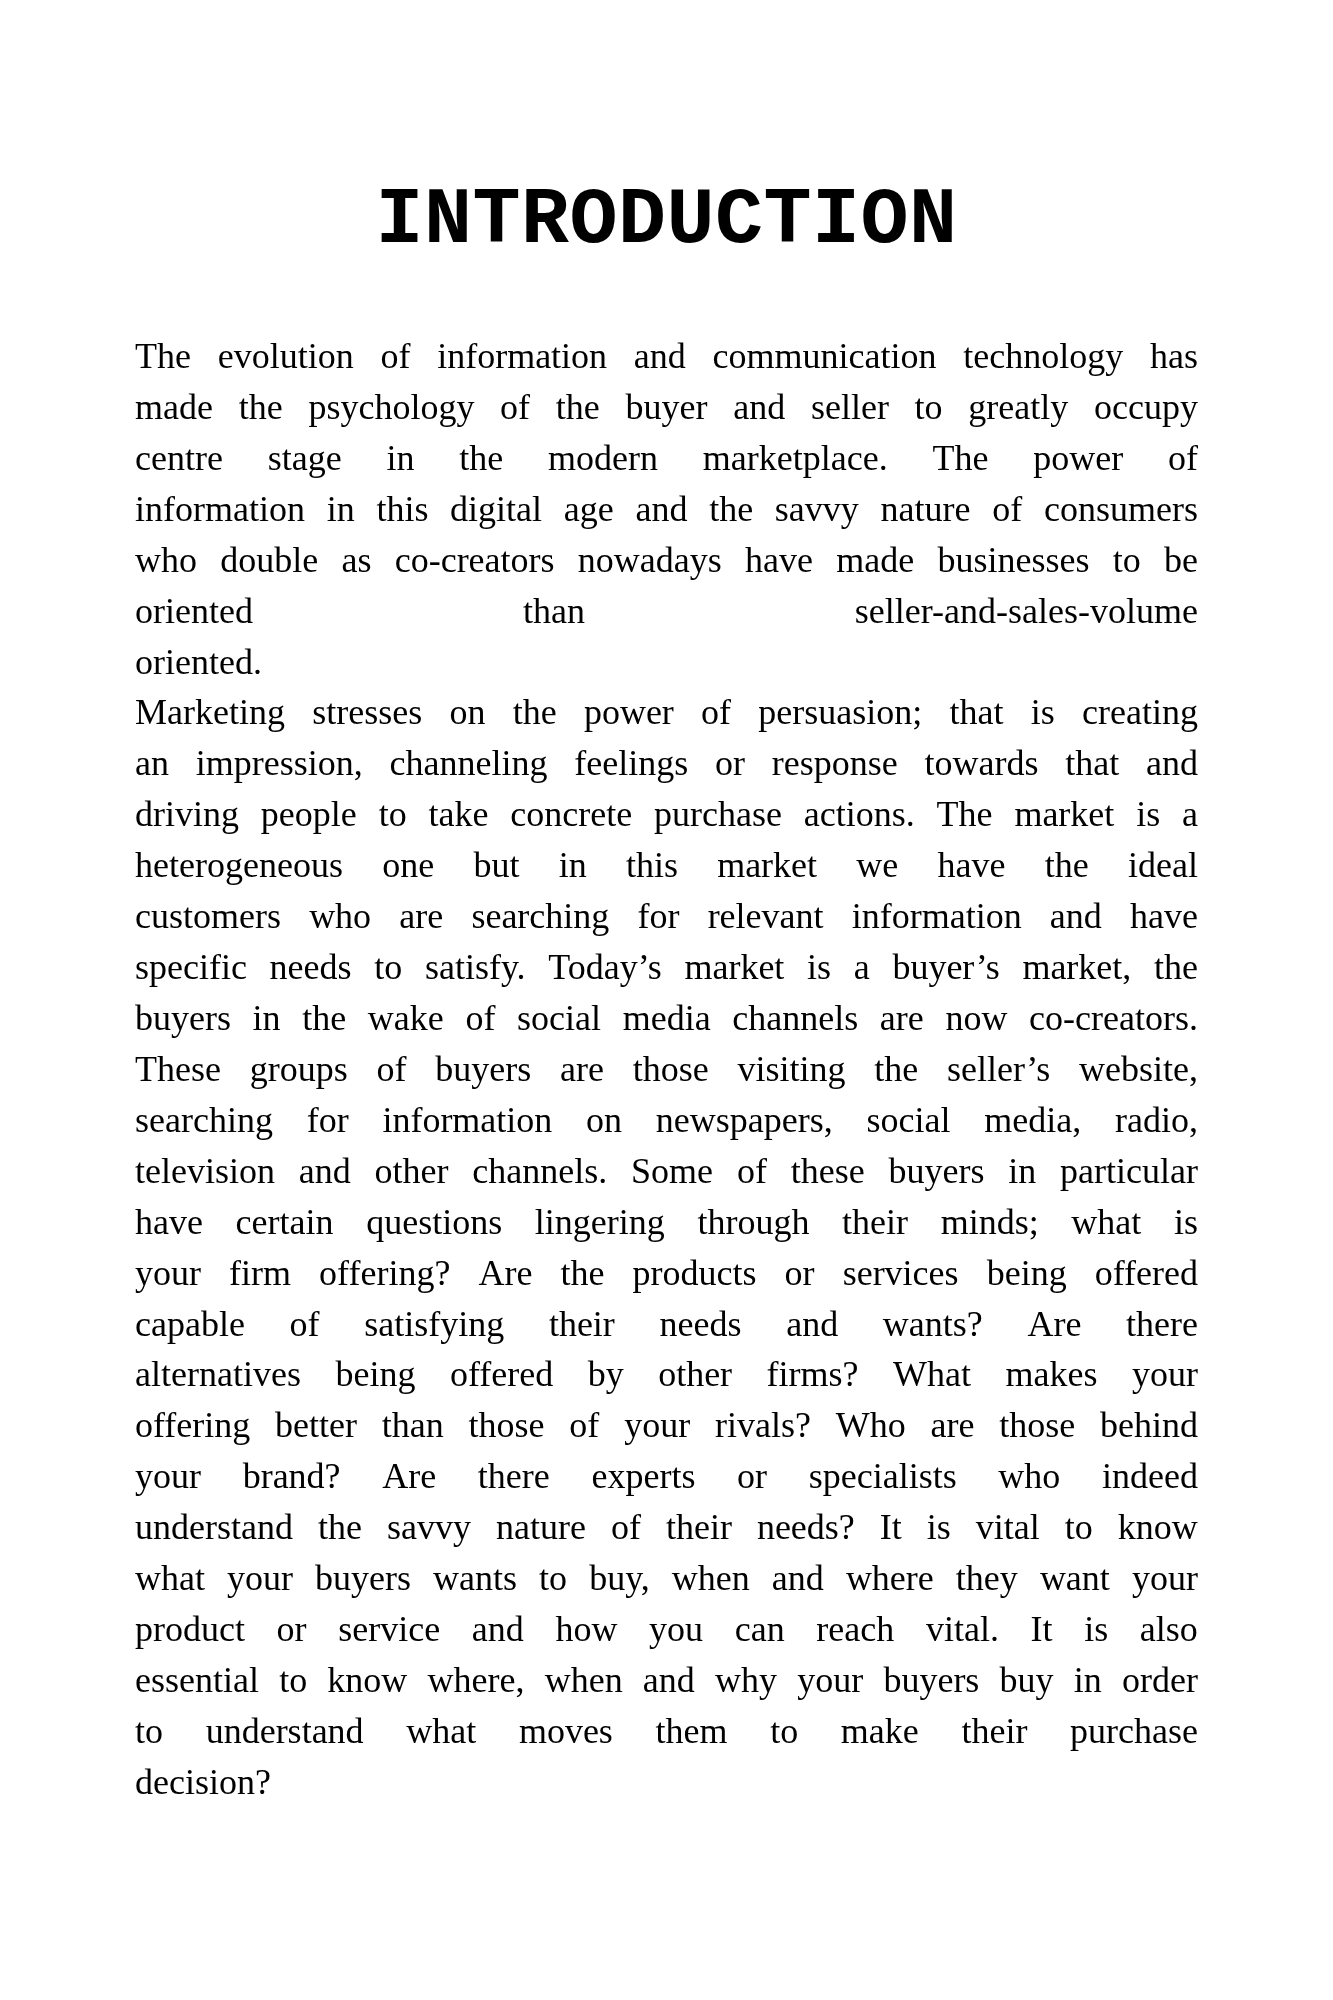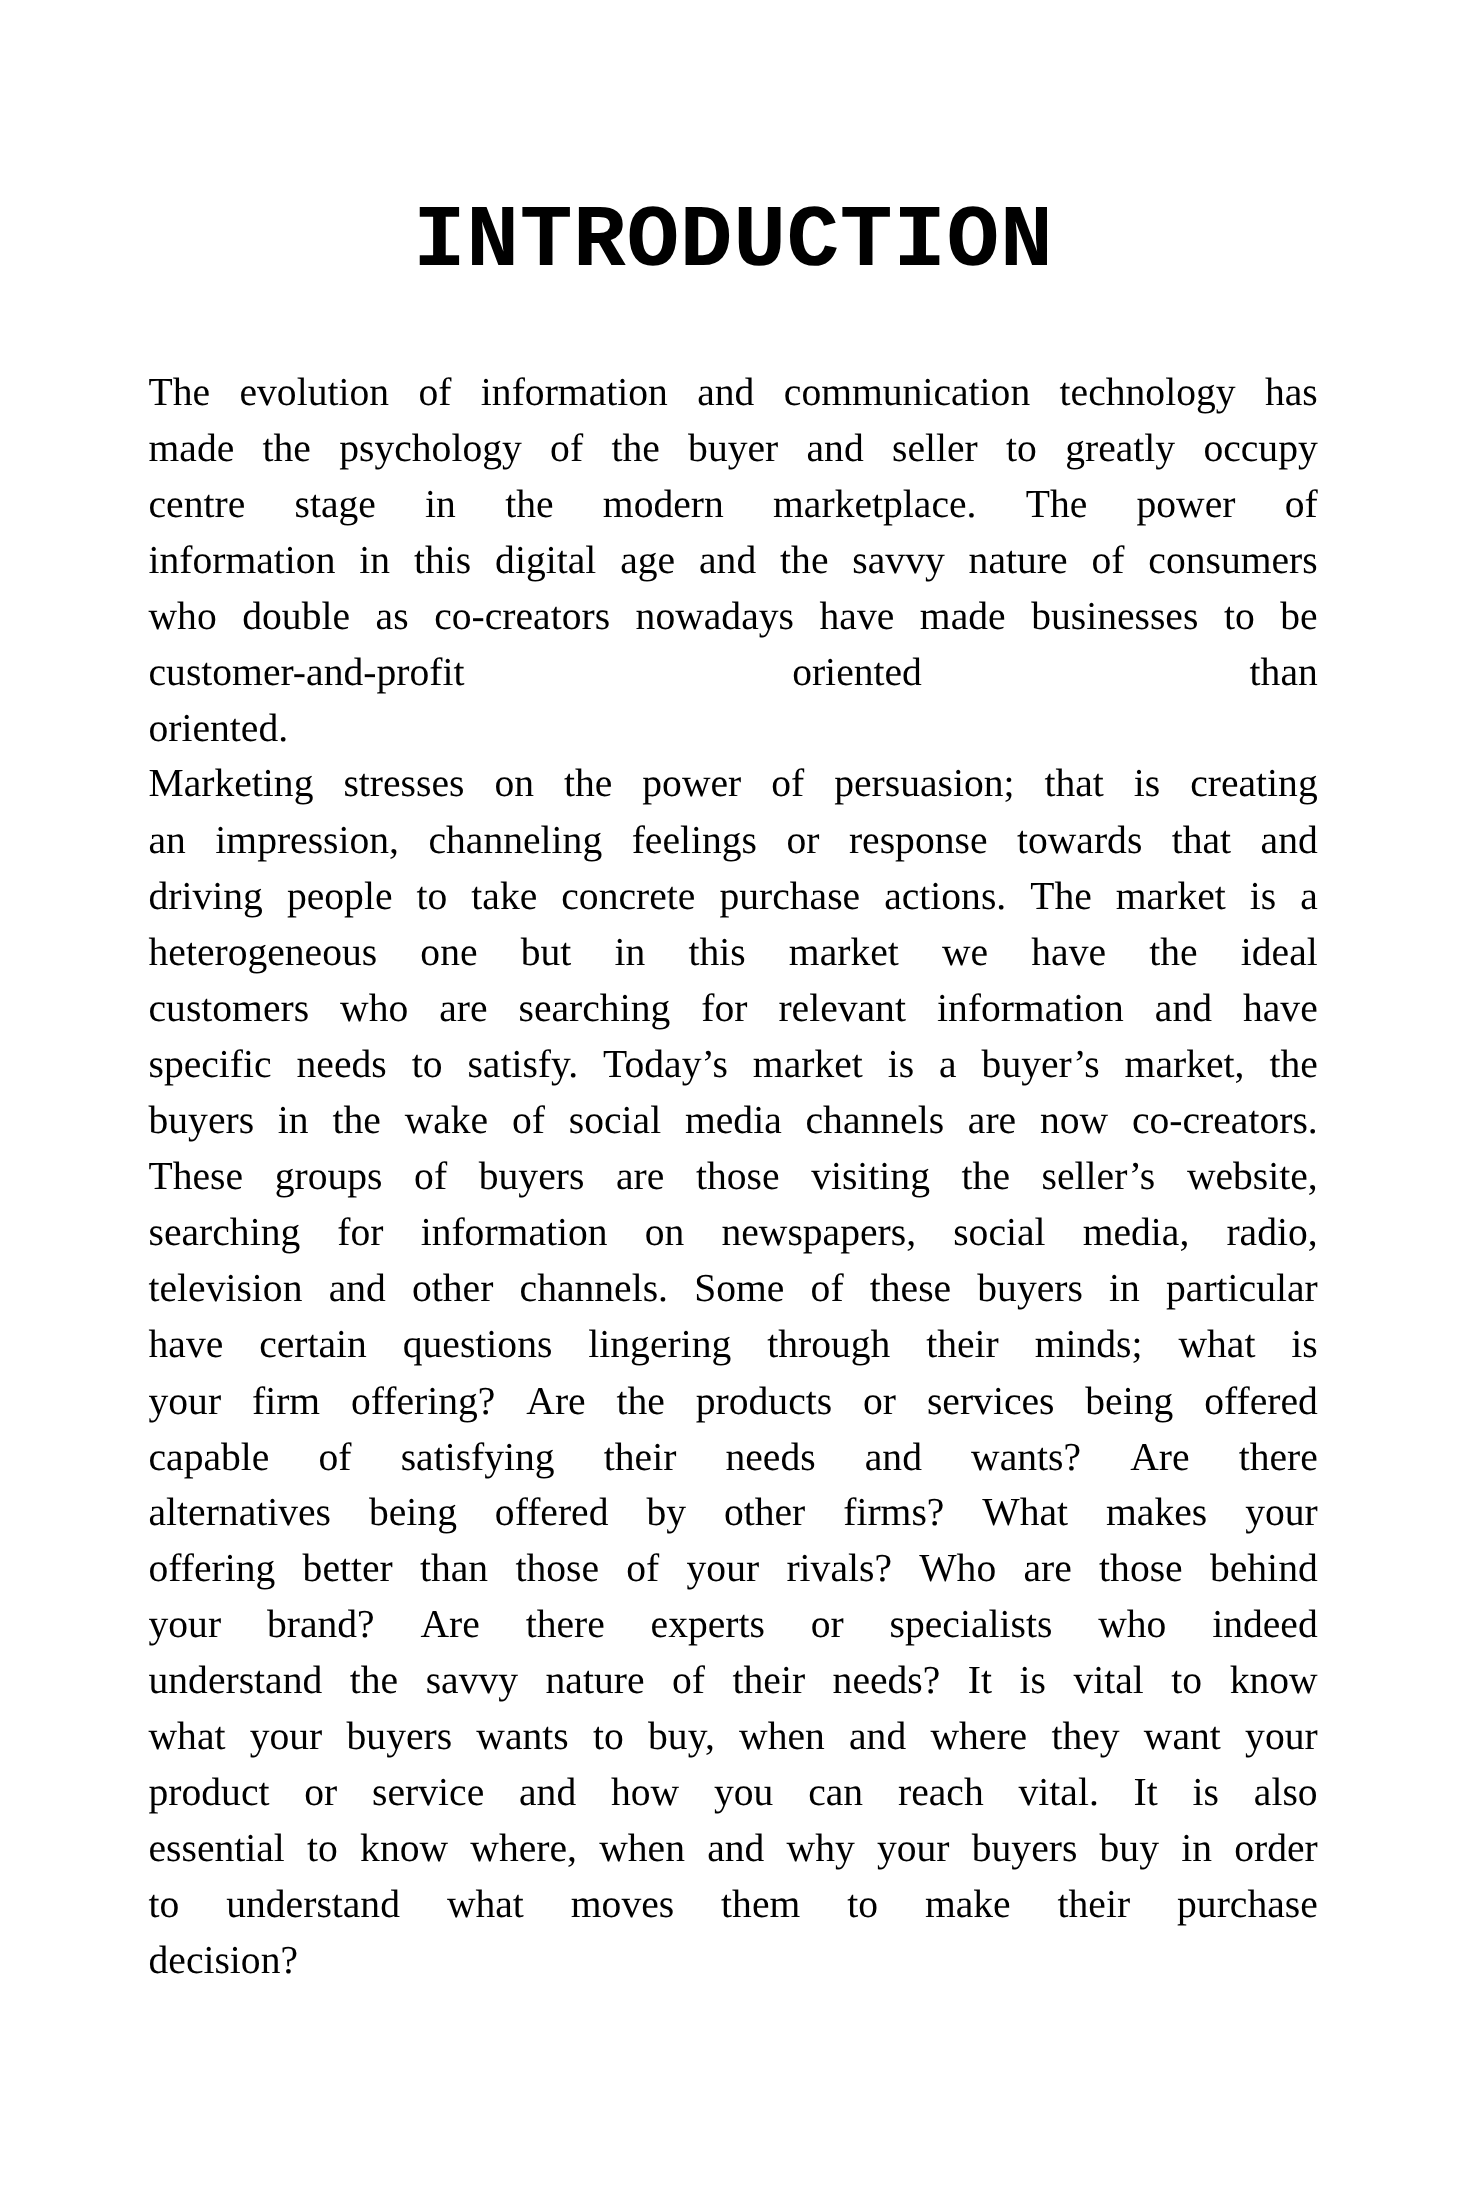--- a/index.html
+++ b/index.html
@@ -111,23 +111,23 @@
       <span class="word">as</span>
       <span class="word">co-creators</span>
       <span class="word">nowadays</span>
       <span class="word">have</span>
       <span class="word">made</span>
       <span class="word">businesses</span>
       <span class="word">to</span>
       <span class="word">be</span>
     </div>
     <div class="line justify">
-      <span class="word">customer-and-profit</span>
       <span class="word">oriented</span>
       <span class="word">than</span>
+      <span class="word">seller-and-sales-volume</span>
     </div>
     <div class="line left">
       <span class="word">oriented.</span>
     </div>
     <div class="line justify">
       <span class="word">Marketing</span>
       <span class="word">stresses</span>
       <span class="word">on</span>
       <span class="word">the</span>
       <span class="word">power</span>

